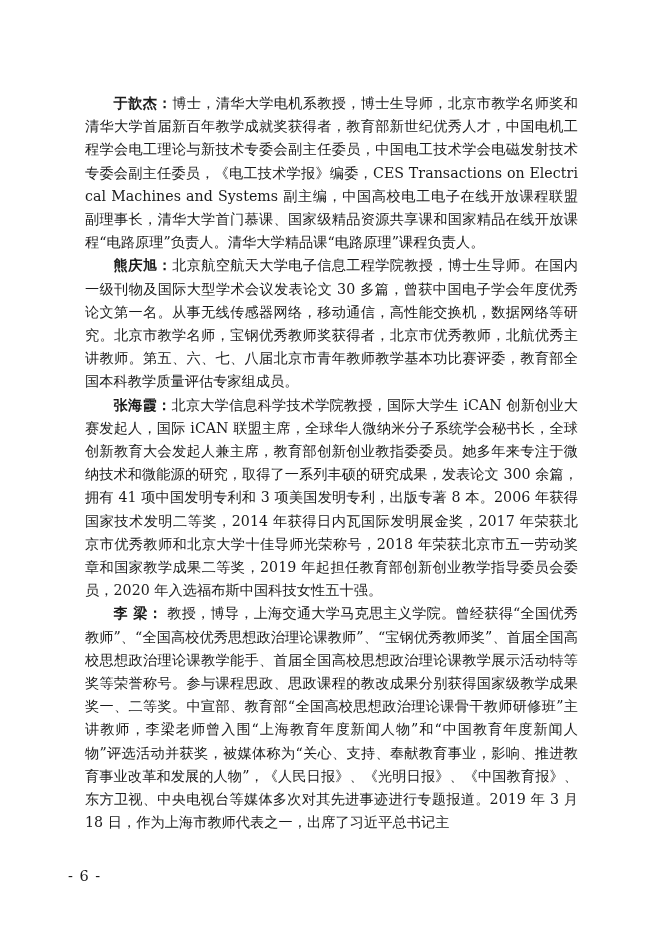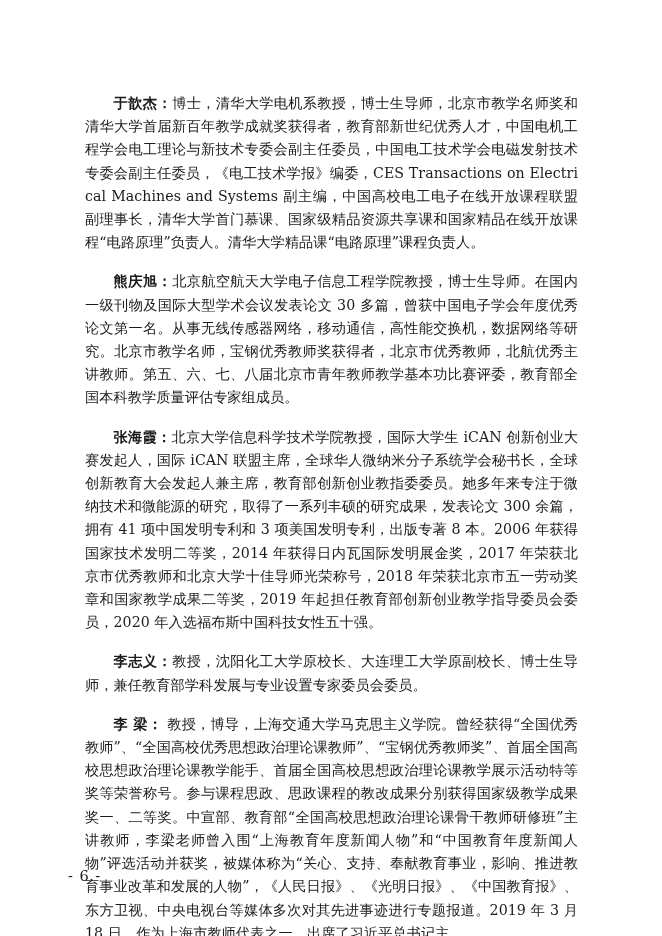--- a/index.html
+++ b/index.html
@@ -40,21 +40,21 @@
     line-height: 23.2px;
     text-align: justify;
     text-justify: inter-ideograph;
     text-indent: 28.5px;
     letter-spacing: 0.05px;
     word-break: break-all;
     color: #1b1b1b;
   }
 
   .para + .para {
-    margin-top: 16px;
+    margin-top: 0px;
   }
 
   .name {
     font-weight: bold;
     letter-spacing: 0.2px;
   }
 
   #footer {
     position: absolute;
     left: 68px;
@@ -79,23 +79,20 @@
     </p>
 
     <p class="para">
       <span class="name">熊庆旭</span><span class="name">：</span><span>北京航空航天大学电子信息工程学院教授，博士生导师。在国内一级刊物及国际大型学术会议发表论文 30 多篇，曾获中国电子学会年度优秀论文第一名。从事无线传感器网络，移动通信，高性能交换机，数据网络等研究。北京市教学名师，宝钢优秀教师奖获得者，北京市优秀教师，北航优秀主讲教师。第五、六、七、八届北京市青年教师教学基本功比赛评委，教育部全国本科教学质量评估专家组成员。</span>
     </p>
 
     <p class="para">
       <span class="name">张海霞</span><span class="name">：</span><span>北京大学信息科学技术学院教授，国际大学生 iCAN 创新创业大赛发起人，国际 iCAN 联盟主席，全球华人微纳米分子系统学会秘书长，全球创新教育大会发起人兼主席，教育部创新创业教指委委员。她多年来专注于微纳技术和微能源的研究，取得了一系列丰硕的研究成果，发表论文 300 余篇，拥有 41 项中国发明专利和 3 项美国发明专利，出版专著 8 本。2006 年获得国家技术发明二等奖，2014 年获得日内瓦国际发明展金奖，2017 年荣获北京市优秀教师和北京大学十佳导师光荣称号，2018 年荣获北京市五一劳动奖章和国家教学成果二等奖，2019 年起担任教育部创新创业教学指导委员会委员，2020 年入选福布斯中国科技女性五十强。</span>
     </p>
 
-    <p class="para">
-      <span class="name">李志义</span><span class="name">：</span><span>教授，沈阳化工大学原校长、大连理工大学原副校长、博士生导师，兼任教育部学科发展与专业设置专家委员会委员。</span>
-    </p>
 
 
     <p class="para">
       <span class="name">李 梁</span><span class="name">：</span><span> 教授，博导，上海交通大学马克思主义学院。曾经获得“全国优秀教师”、“全国高校优秀思想政治理论课教师”、“宝钢优秀教师奖”、首届全国高校思想政治理论课教学能手、首届全国高校思想政治理论课教学展示活动特等奖等荣誉称号。参与课程思政、思政课程的教改成果分别获得国家级教学成果奖一、二等奖。中宣部、教育部“全国高校思想政治理论课骨干教师研修班”主讲教师，李梁老师曾入围“上海教育年度新闻人物”和“中国教育年度新闻人物”评选活动并获奖，被媒体称为“关心、支持、奉献教育事业，影响、推进教育事业改革和发展的人物”，《人民日报》、《光明日报》、《中国教育报》、东方卫视、中央电视台等媒体多次对其先进事迹进行专题报道。2019 年 3 月 18 日，作为上海市教师代表之一，出席了习近平总书记主</span>
     </p>
 
   </div>
 
   <div id="footer">- 6 -</div>
 

